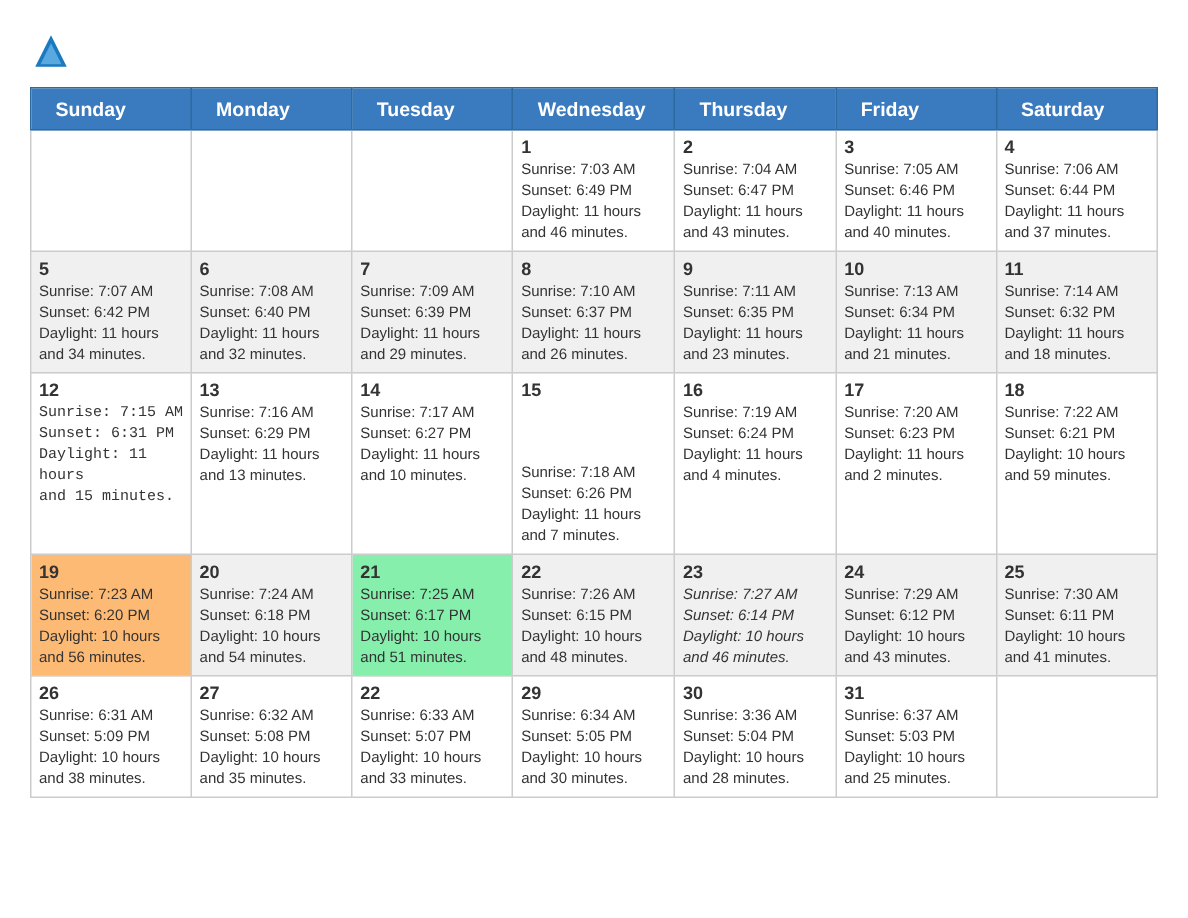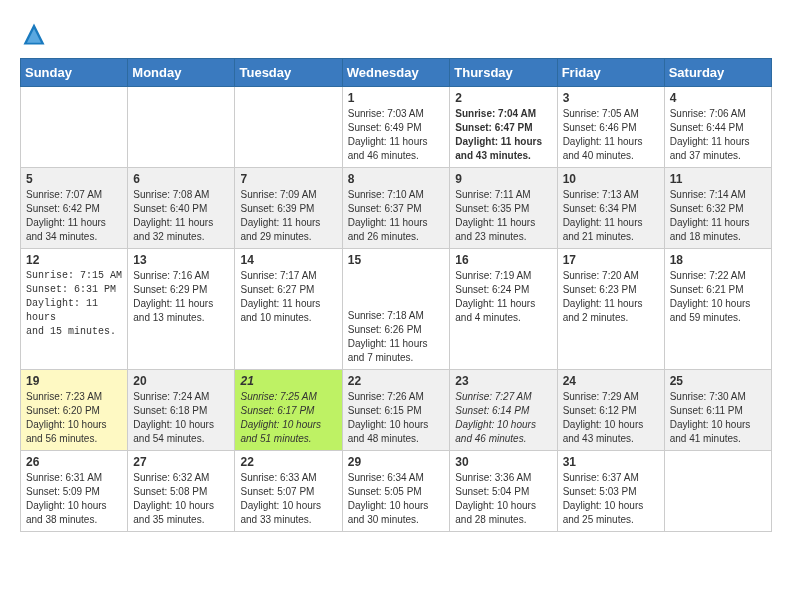--- a/index.html
+++ b/index.html
@@ -46,21 +46,21 @@
     }
     .calendar {
       width: 100%;
       border-collapse: collapse;
       border: 1px solid #ccc;
     }
     .calendar th {
       background-color: #3a7abf;
       color: #fff;
       font-size: 13px;
-      padding: 6px 4px;
+      padding: 6px 16px;
       text-align: left;
       border: 1px solid #2d6aa0;
     }
     .calendar td {
       vertical-align: top;
       border: 1px solid #ccc;
       padding: 4px 5px;
       width: 108px;
       min-height: 80px;
       font-size: 10.5px;
@@ -123,21 +123,21 @@
         <td class="empty-cell"></td>
         <td>
           <div class="day-number">1</div>
           <div class="day-info" style="white-space: pre-line;">Sunrise: 7:03 AM
 Sunset: 6:49 PM
 Daylight: 11 hours
 and 46 minutes.</div>
         </td>
         <td>
           <div class="day-number">2</div>
-          <div class="day-info" style="white-space: pre-line; font-weight: bold;">Sunrise: 7:04 AM
+          <div class="day-info" style="white-space: pre-line;">Sunrise: 7:04 AM
 Sunset: 6:47 PM
 Daylight: 11 hours
 and 43 minutes.</div>
         </td>
         <td>
           <div class="day-number">3</div>
           <div class="day-info" style="white-space: pre-line;">Sunrise: 7:05 AM
 Sunset: 6:46 PM
 Daylight: 11 hours
 and 40 minutes.</div>
@@ -246,35 +246,35 @@
         </td>
         <td>
           <div class="day-number">18</div>
           <div class="day-info" style="white-space: pre-line;">Sunrise: 7:22 AM
 Sunset: 6:21 PM
 Daylight: 10 hours
 and 59 minutes.</div>
         </td>
       </tr>
       <tr>
-        <td style="background: #fef9c3;">
+        <td style="background: #fdba74;">
           <div class="day-number">19</div>
           <div class="day-info" style="white-space: pre-line;">Sunrise: 7:23 AM
 Sunset: 6:20 PM
 Daylight: 10 hours
 and 56 minutes.</div>
         </td>
         <td style="background: rgb(240, 240, 240);">
           <div class="day-number">20</div>
           <div class="day-info" style="white-space: pre-line;">Sunrise: 7:24 AM
 Sunset: 6:18 PM
 Daylight: 10 hours
 and 54 minutes.</div>
         </td>
-        <td style="background: #bef264; font-style: italic;">
+        <td style="background: #86efac;">
           <div class="day-number">21</div>
           <div class="day-info" style="white-space: pre-line;">Sunrise: 7:25 AM
 Sunset: 6:17 PM
 Daylight: 10 hours
 and 51 minutes.</div>
         </td>
         <td style="background: rgb(240, 240, 240);">
           <div class="day-number">22</div>
           <div class="day-info" style="white-space: pre-line;">Sunrise: 7:26 AM
 Sunset: 6:15 PM

